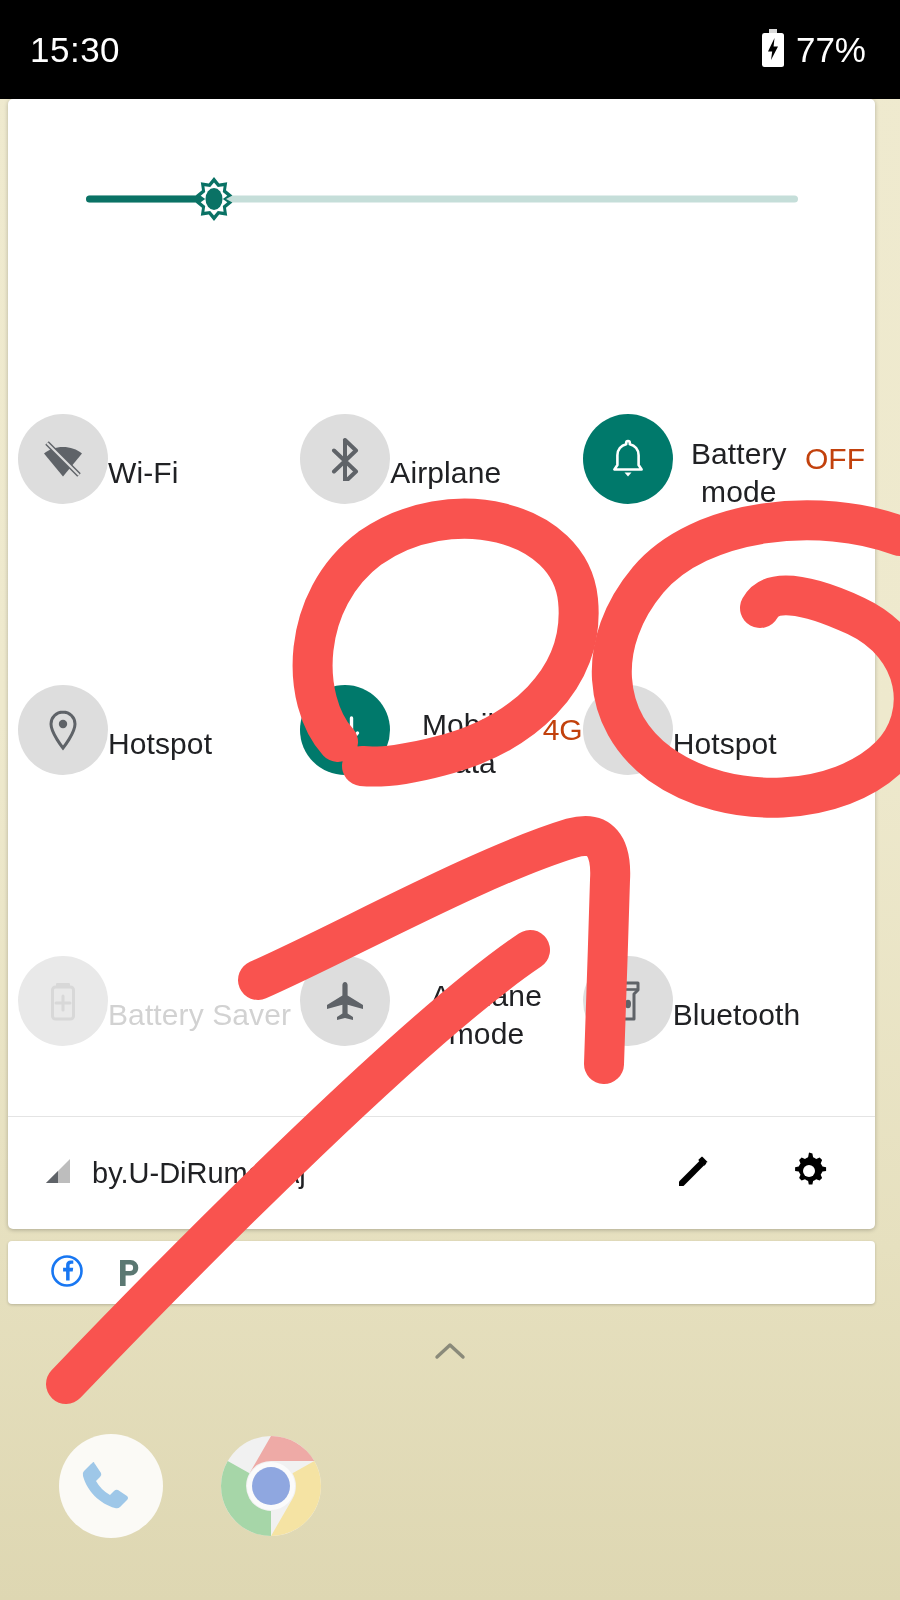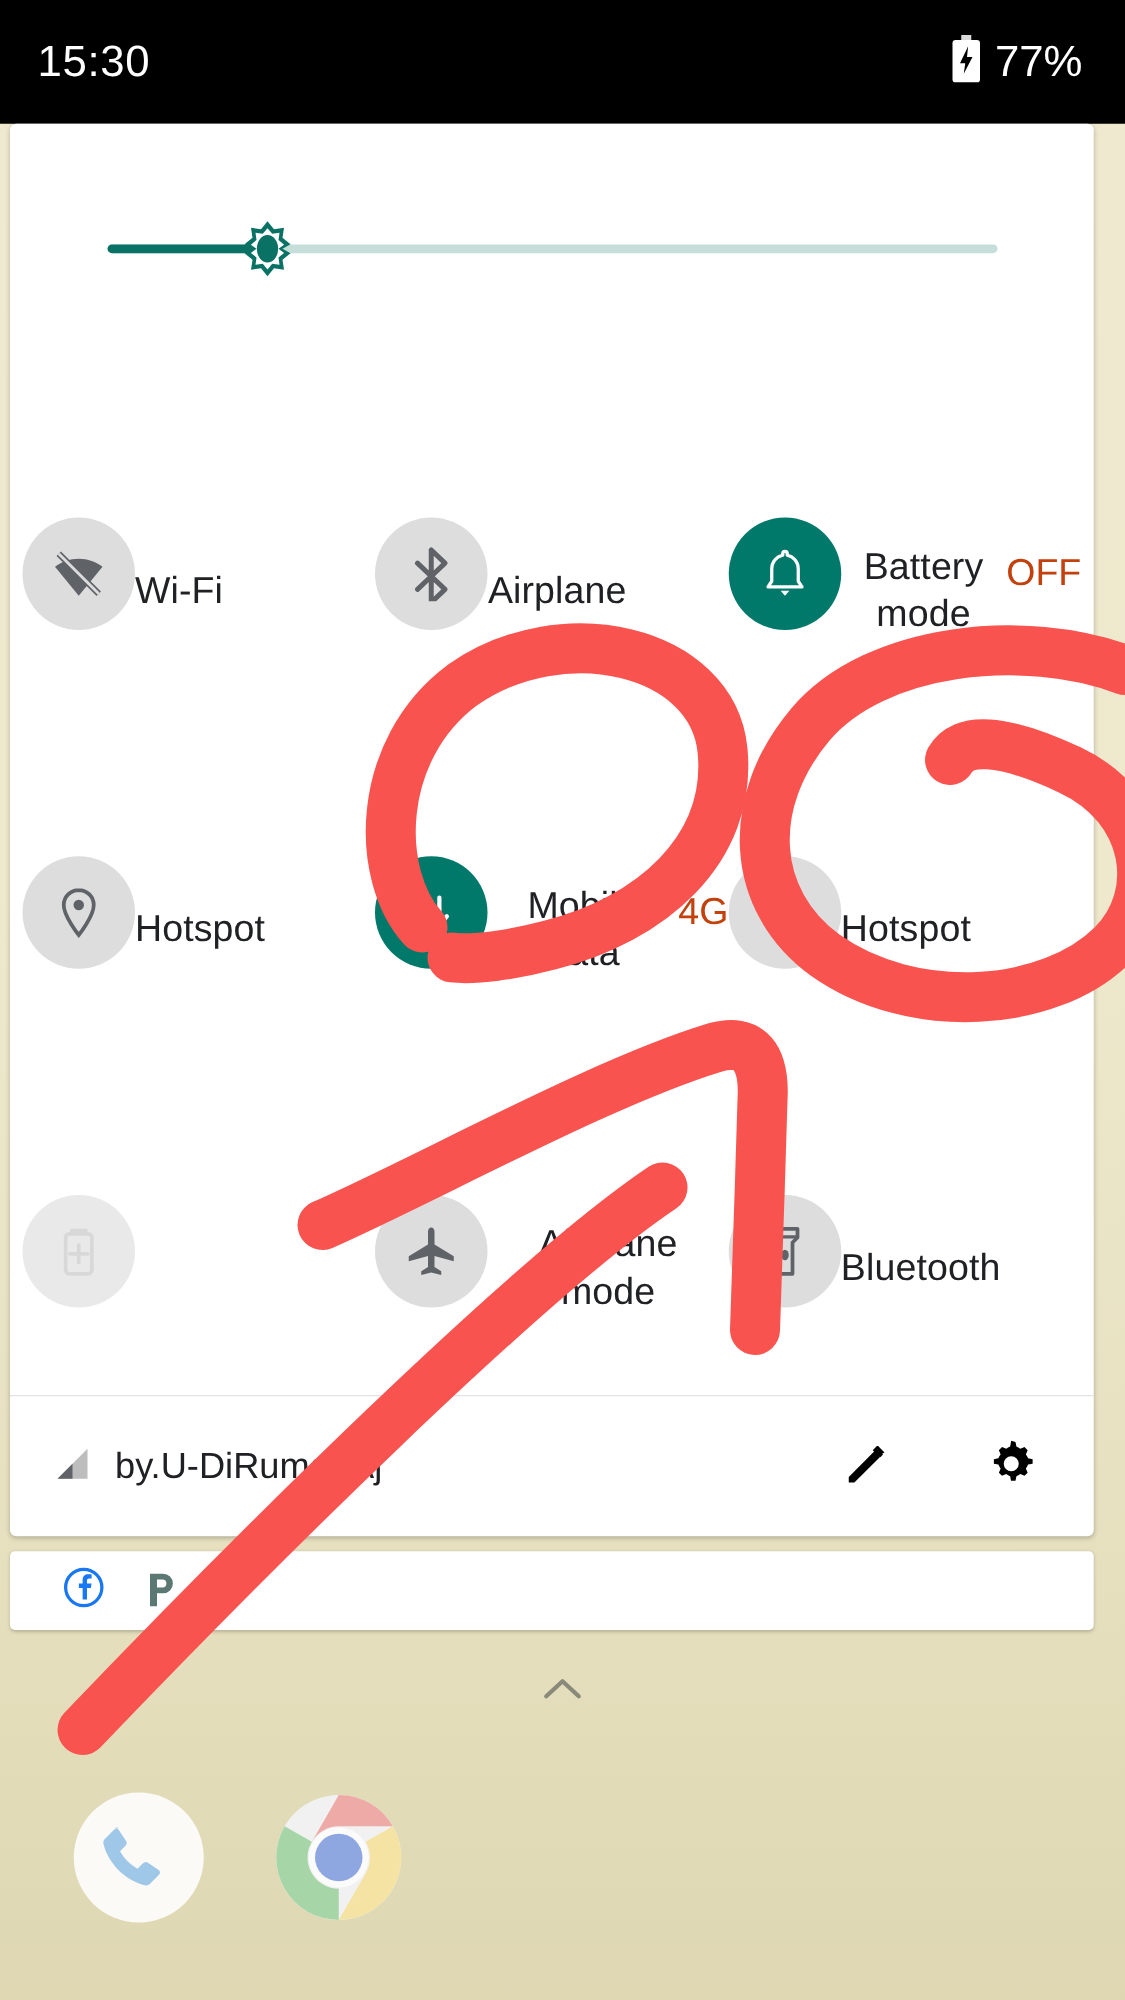--- a/index.html
+++ b/index.html
@@ -319,20 +319,21 @@
       <div class="tile-row">
 
         <div class="tile">
           <div class="tile-icon disabled">
             <svg width="42" height="42" viewBox="0 0 42 42">
               <rect x="14" y="3" width="14" height="4.5" rx="1" fill="#d8d8d8"></rect>
               <rect x="10.5" y="7" width="21" height="32" rx="3" fill="none" stroke="#d8d8d8" stroke-width="3"></rect>
               <path d="M21 16 L21 30 M14 23 L28 23" stroke="#d8d8d8" stroke-width="3" stroke-linecap="round"></path>
             </svg>
           </div>
+          <div class="tile-label disabled">Battery Saver</div>
         </div>
 
         <div class="tile">
           <div class="tile-icon">
             <svg width="44" height="44" viewBox="0 0 44 44">
               <path d="M22 3 C20.4 3 19.4 4.4 19.4 6.2 L19.4 16.5
                        L4 26 L4 30 L19.4 25.8 L19.4 34.5 L14 38 L14 41
                        L22 39 L30 41 L30 38 L24.6 34.5 L24.6 25.8
                        L40 30 L40 26 L24.6 16.5 L24.6 6.2
                        C24.6 4.4 23.6 3 22 3 Z" fill="#5f6368"></path>

